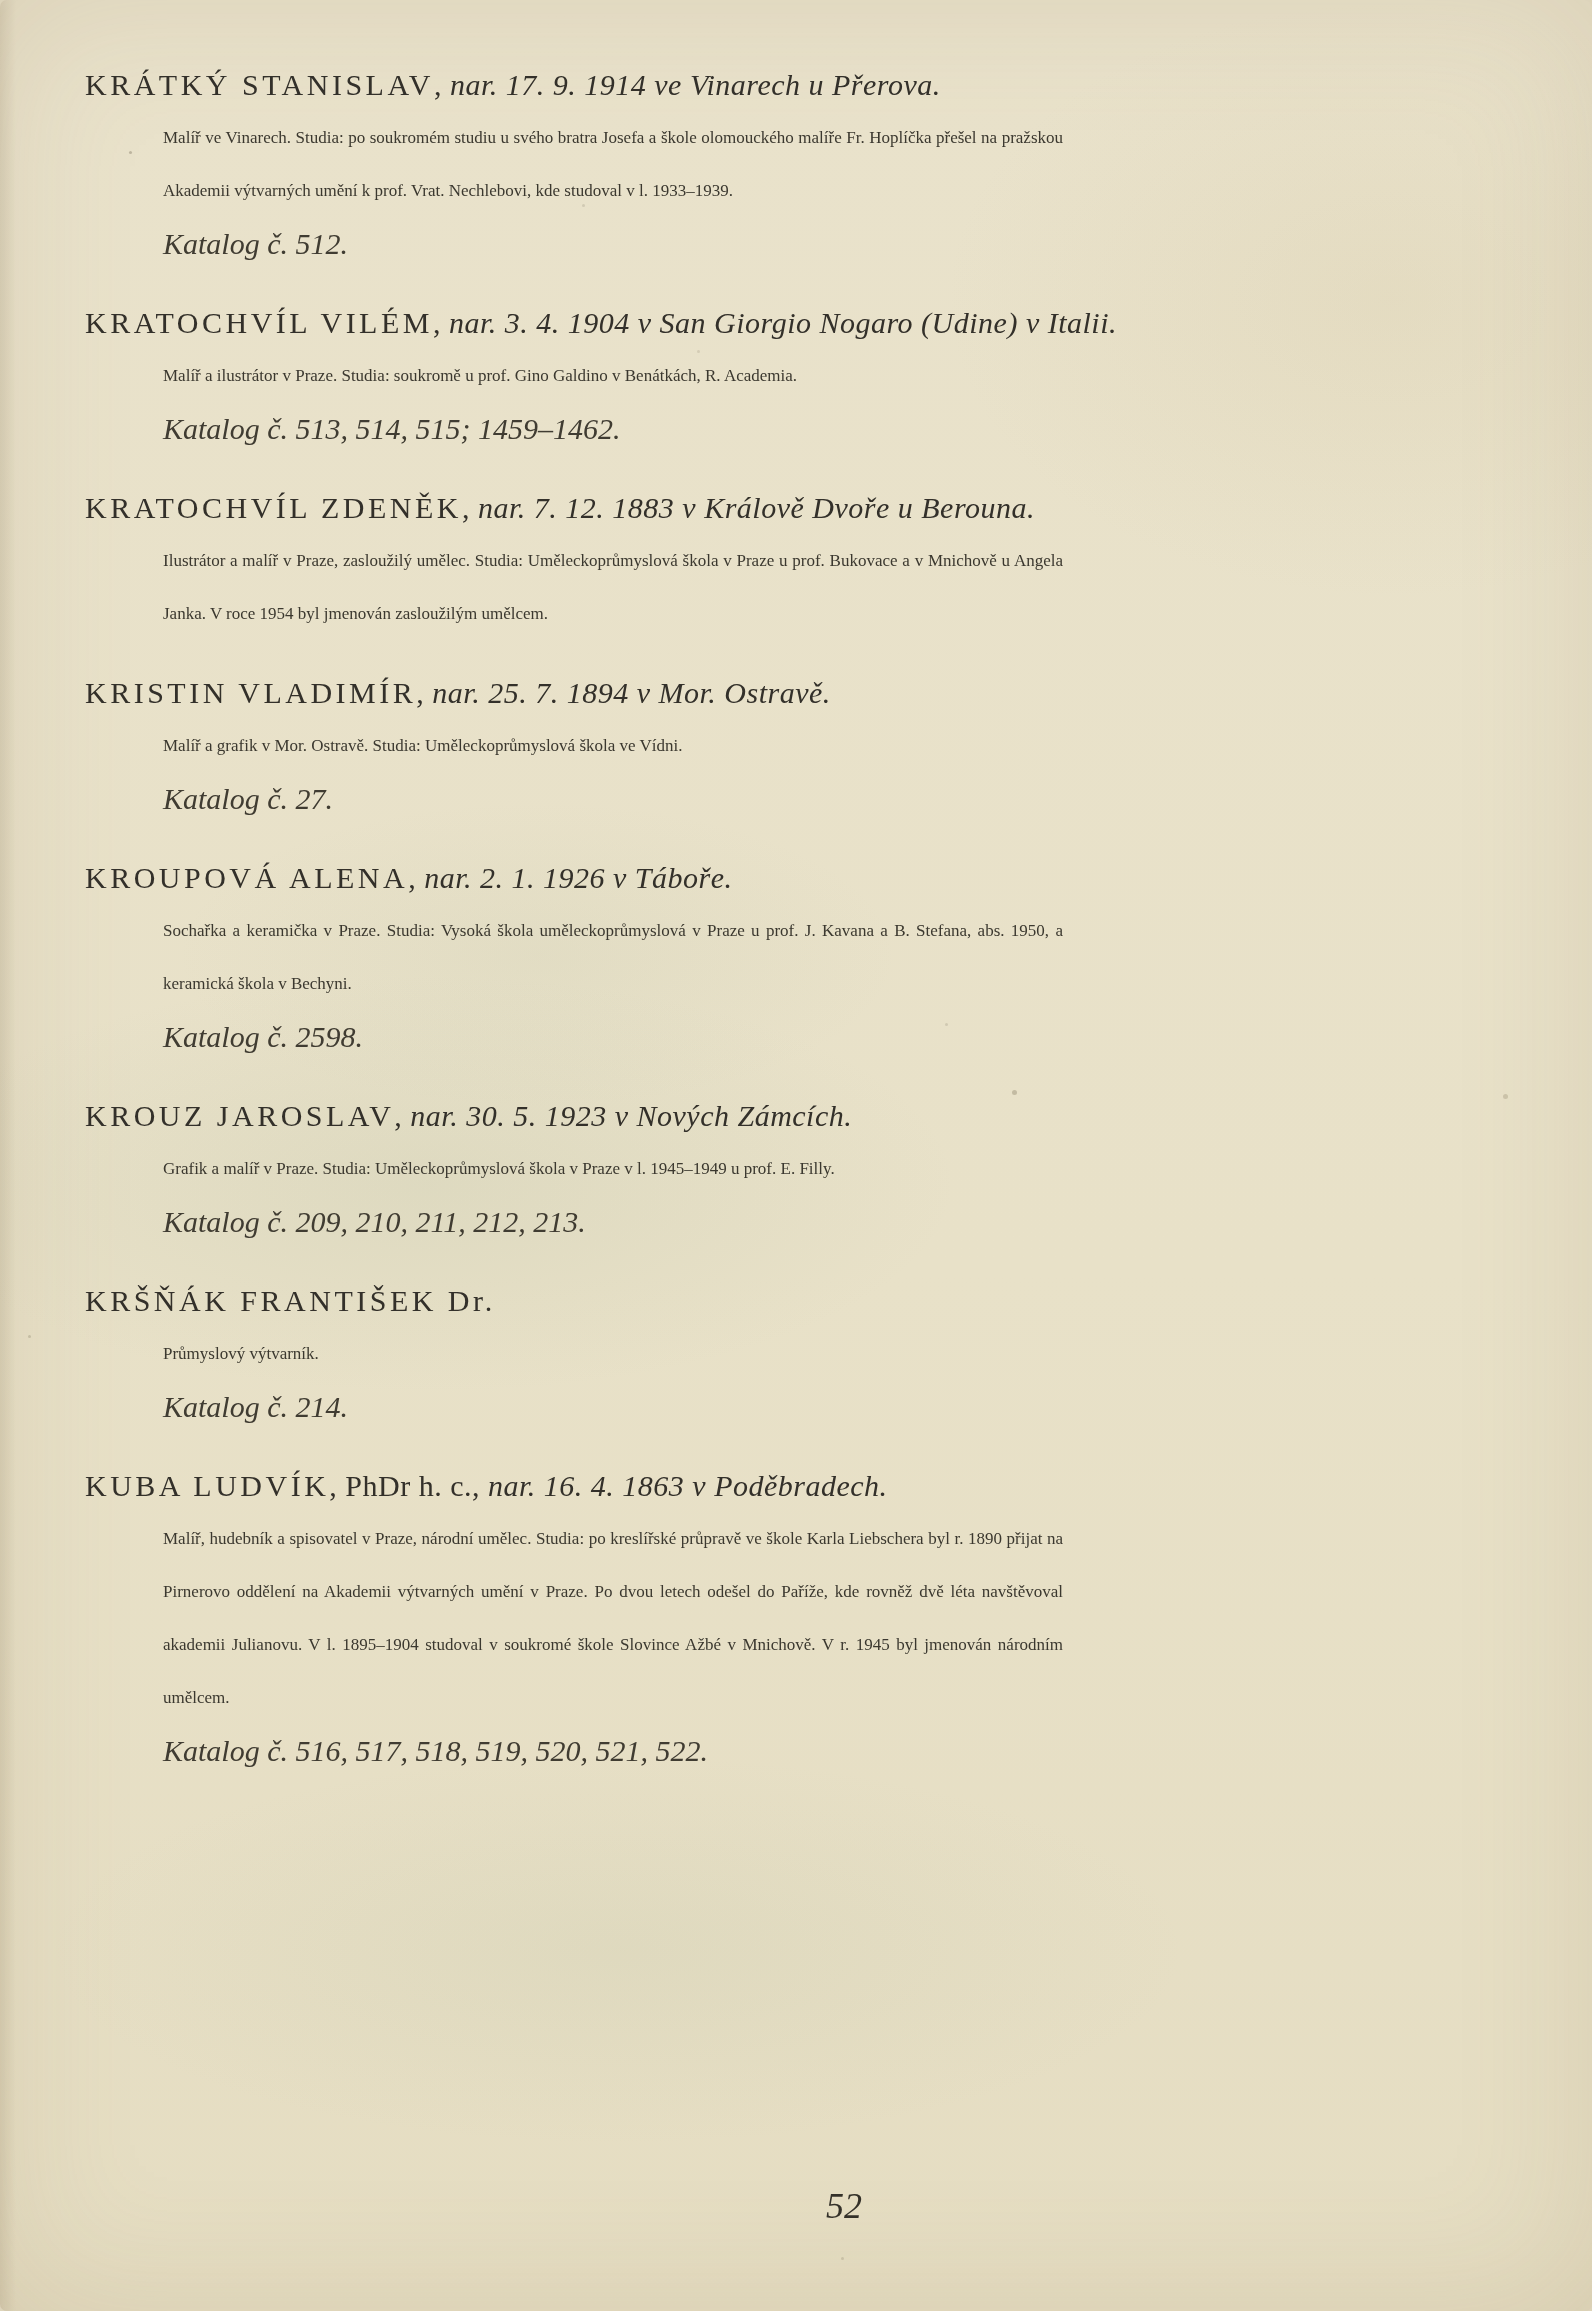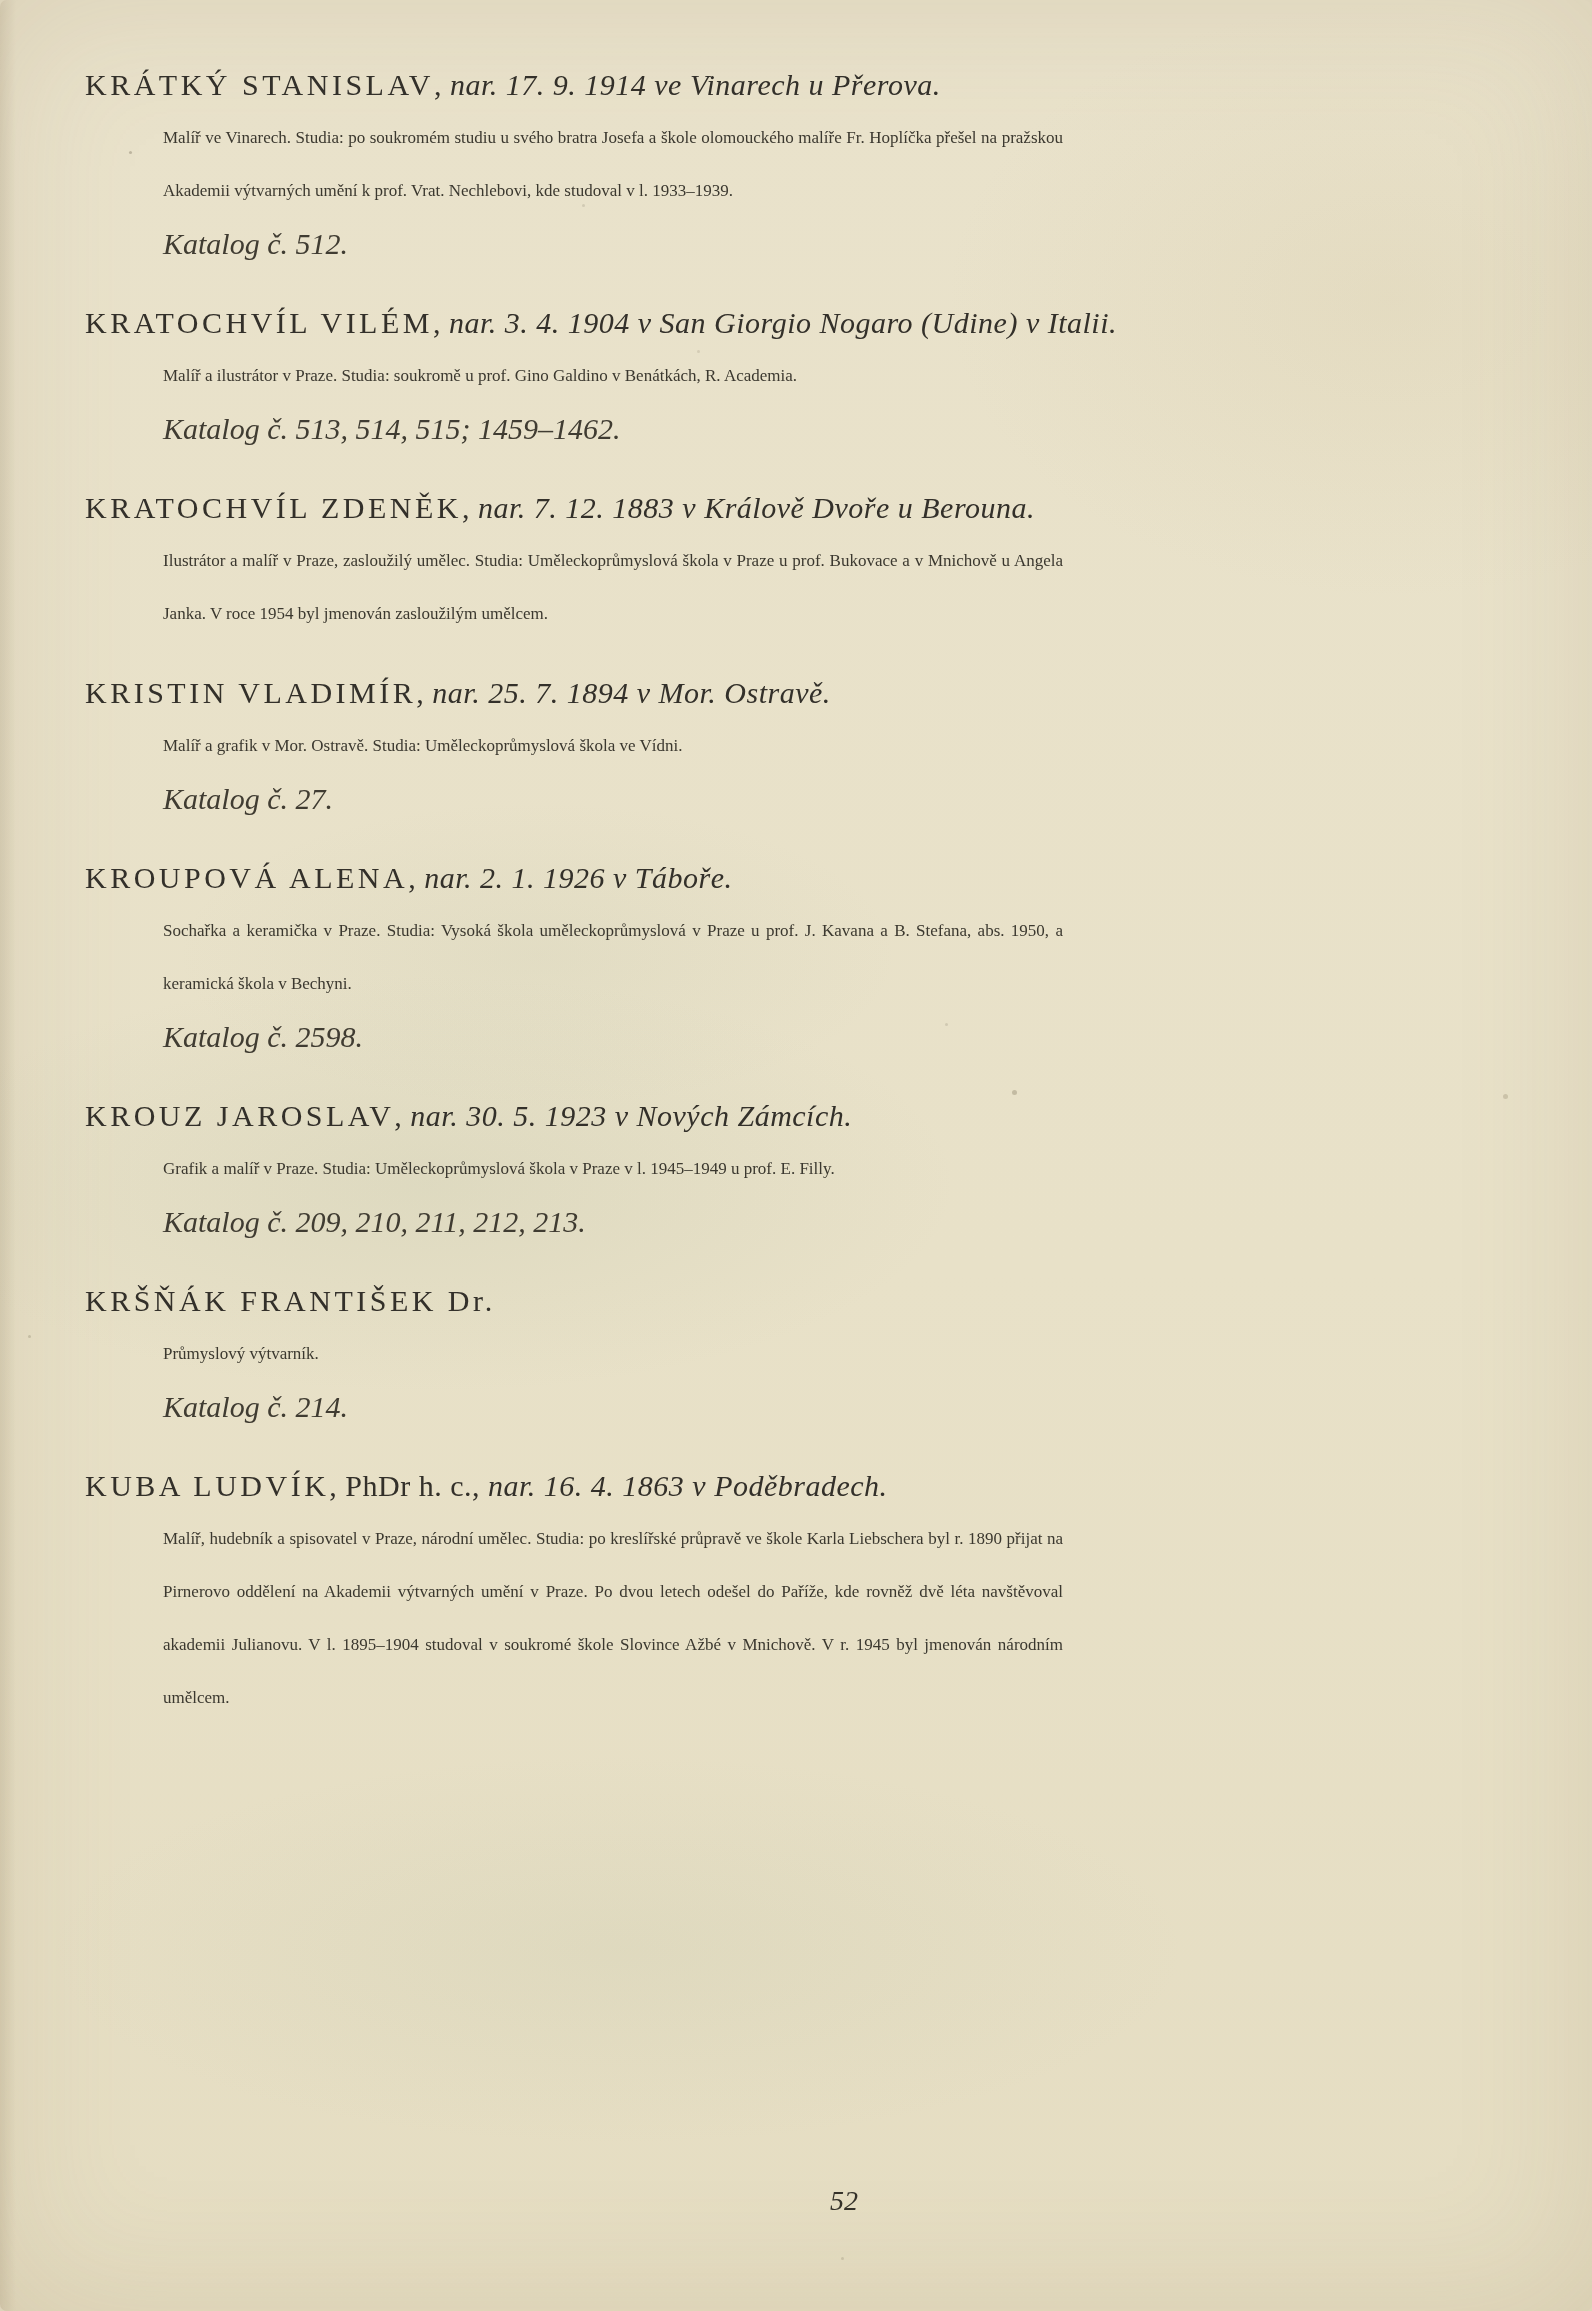--- a/index.html
+++ b/index.html
@@ -60,21 +60,21 @@
     hyphens:none; color:#3b382f;
   }
   .entry-catalog {
     margin-left:78px; width:900px;
     font-size:30px; line-height:53px;
     font-style:italic; color:#403c32;
   }
   .page-number {
     position:absolute; top:2185px; left:844px;
     transform:translateX(-50%);
-    font-size:28px; font-style:italic; color:#343129;
+    font-size:36px; font-style:italic; color:#343129;
   }
 </style>
 </head>
 <body>
 
 <div class="paper">
   <div class="texture"></div>
   <div class="specks"></div>
 
   <main class="page">
@@ -116,19 +116,20 @@
 
     <article class="entry">
       <div class="entry-head"><span class="entry-name">KRŠŇÁK FRANTIŠEK Dr.</span><span class="entry-sep"></span><span class="entry-birth"></span></div>
       <div class="entry-body">Průmyslový výtvarník.</div>
       <div class="entry-catalog">Katalog č. 214.</div>
     </article>
 
     <article class="entry">
       <div class="entry-head"><span class="entry-name">KUBA LUDVÍK</span><span class="entry-sep">, PhDr h. c., </span><span class="entry-birth">nar. 16. 4. 1863 v Poděbradech.</span></div>
       <div class="entry-body">Malíř, hudebník a spisovatel v Praze, národní umělec. Studia: po kreslířské průpravě ve škole Karla Liebschera byl r. 1890 přijat na Pirnerovo oddělení na Akademii výtvarných umění v Praze. Po dvou letech odešel do Paříže, kde rovněž dvě léta navštěvoval akademii Julianovu. V l. 1895–1904 studoval v soukromé škole Slovince Ažbé v Mnichově. V r. 1945 byl jmenován národním umělcem.</div>
+      <div class="entry-catalog">Katalog č. 516, 517, 518, 519, 520, 521, 522.</div>
     </article>
 
   </main>
 
   <div class="page-number">52</div>
 </div>
 
 
 </body></html>

